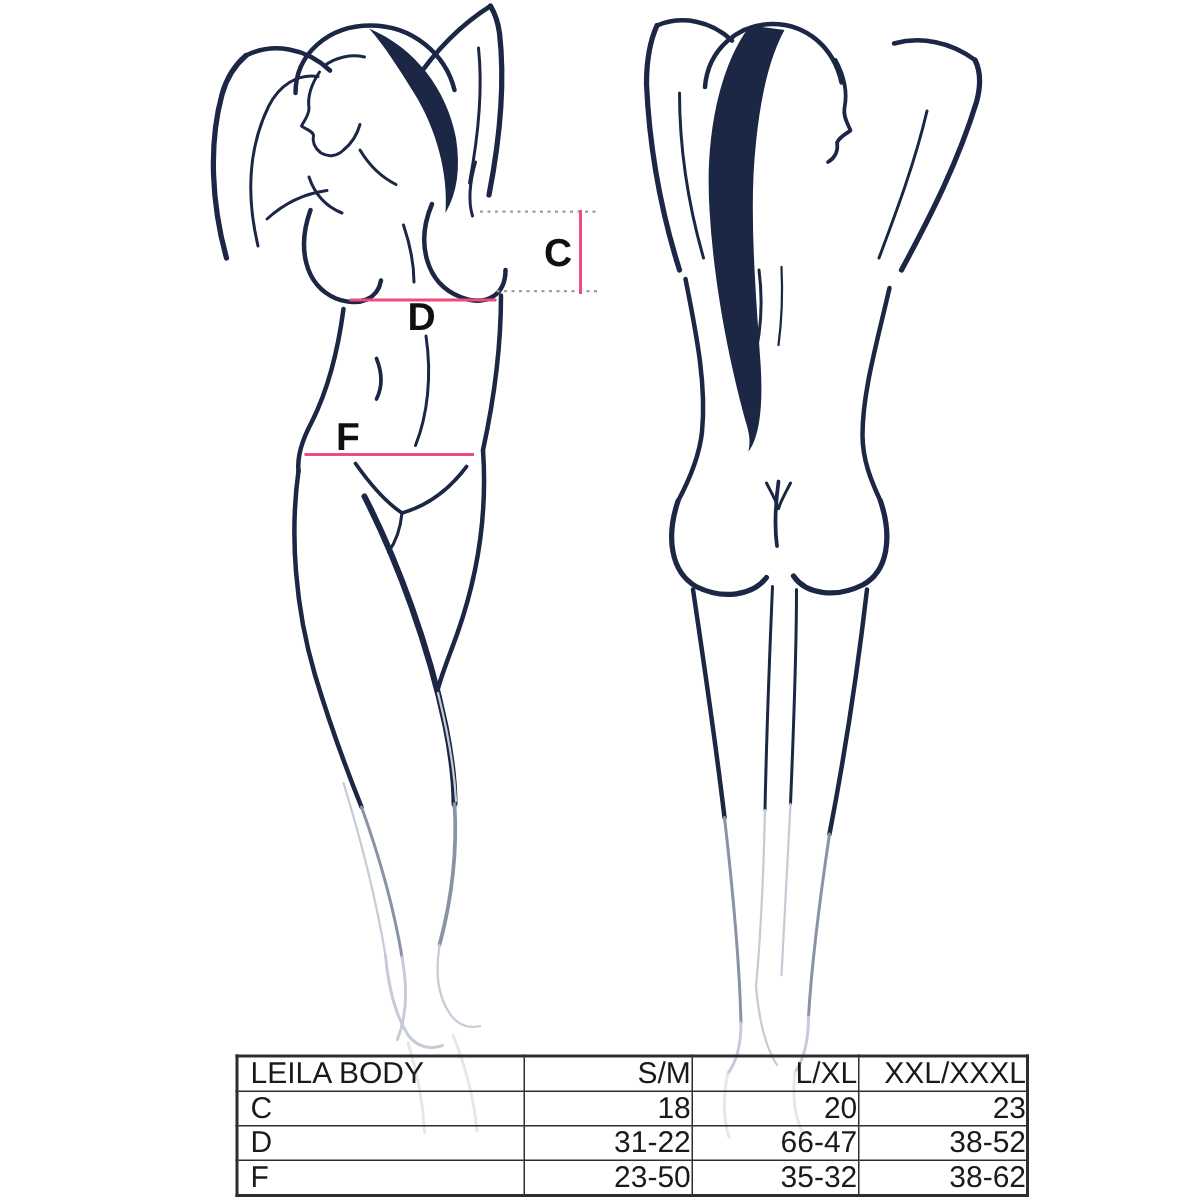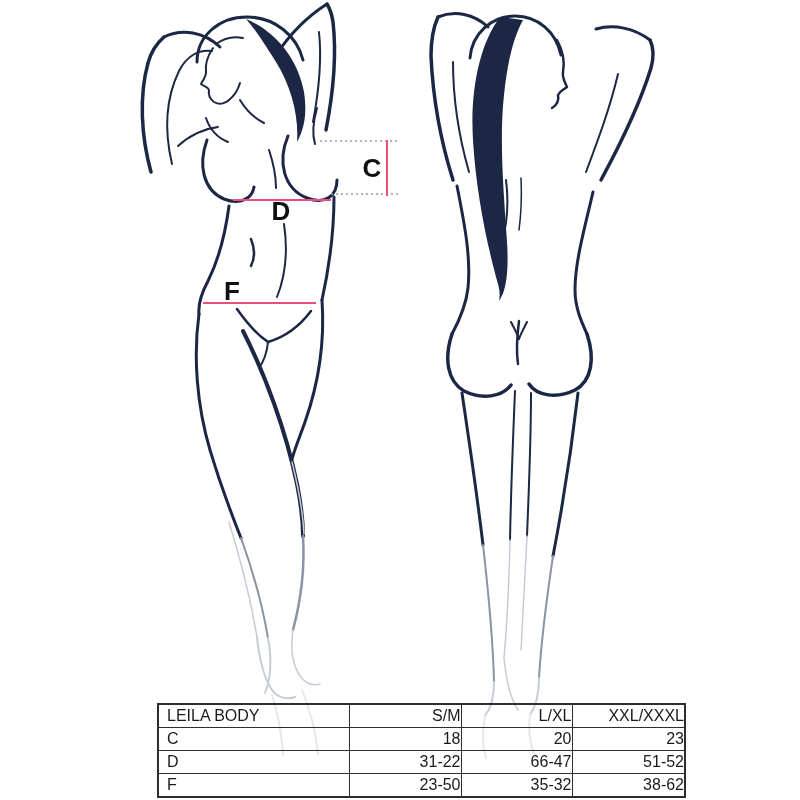--- a/index.html
+++ b/index.html
@@ -23,21 +23,21 @@
   .lt{stroke:var(--lt);fill:none;stroke-linecap:round;}
   .xlt{stroke:var(--xlt);fill:none;stroke-linecap:round;}
   .accent{stroke:var(--accent);fill:none;}
   .dotted{stroke:var(--dotted);fill:none;stroke-dasharray:2 3;}
   .mlabel{font-family:"Liberation Sans",sans-serif;font-size:26px;font-weight:600;fill:#101010;}
 
   
   .size-table{position:absolute;left:157px;top:703px;width:527px;height:94px;}
   .size-table table{
     border-collapse:collapse;table-layout:fixed;width:527px;height:94px;
-    font-size:16px;color:#1a1a1a;background:transparent;padding-left:24px;
+    font-size:20px;color:#1a1a1a;background:transparent;padding-left:24px;
   }
   .size-table td,.size-table th{
     border:1px solid var(--tborder);font-weight:400;text-align:right;
     padding:0;height:22px;line-height:22px;white-space:nowrap;overflow:hidden;
   }
   .size-table table{border:2px solid var(--tborder);}
   .size-table .left{text-align:left;padding-left:8px;}
   .col-a{width:191px;}.col-b{width:112px;}.col-c{width:111px;}.col-d{width:113px;}
 </style>
 </head>
@@ -163,21 +163,21 @@
       <tr>
         <td class="left">C</td>
         <td>18</td>
         <td>20</td>
         <td>23</td>
       </tr>
       <tr>
         <td class="left">D</td>
         <td>31-22</td>
         <td>66-47</td>
-        <td>51-52</td>
+        <td>38-52</td>
       </tr>
       <tr>
         <td class="left">F</td>
         <td>23-50</td>
         <td>35-32</td>
         <td>38-62</td>
       </tr>
     </tbody>
       </table>
   </div>

